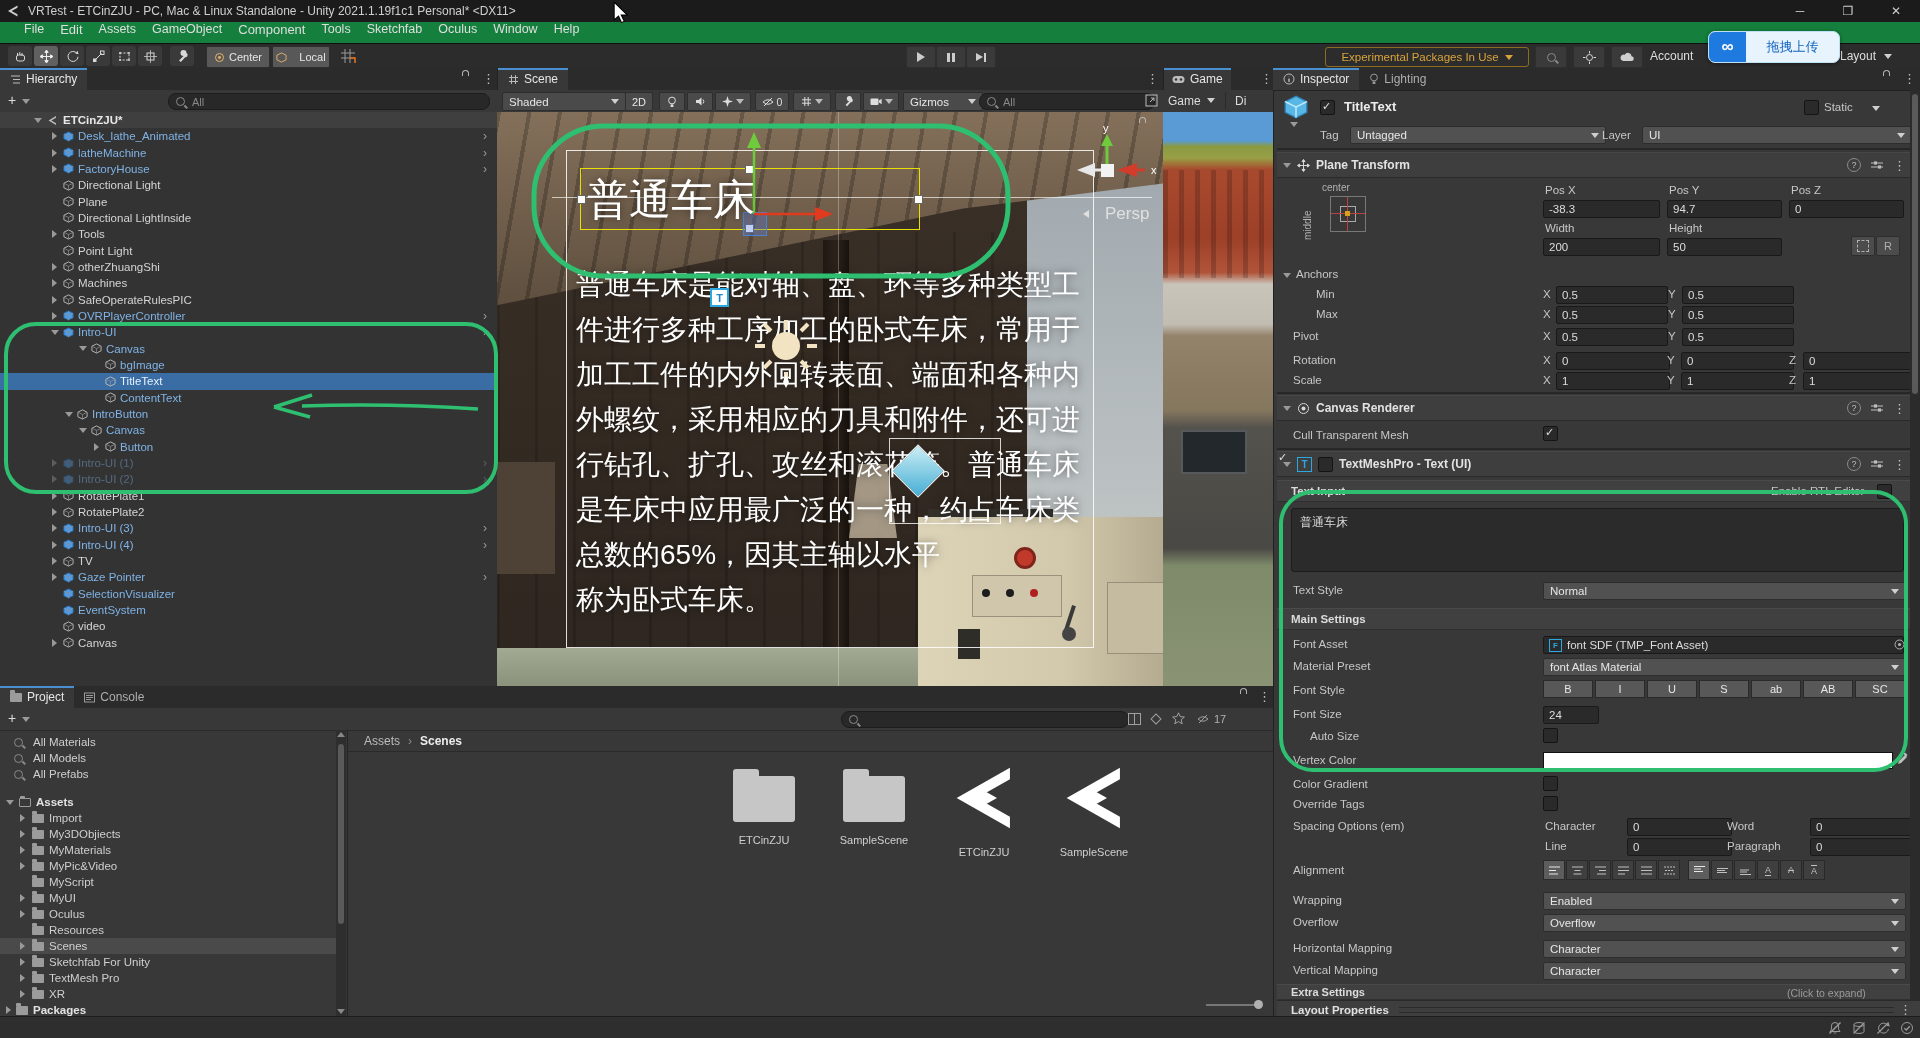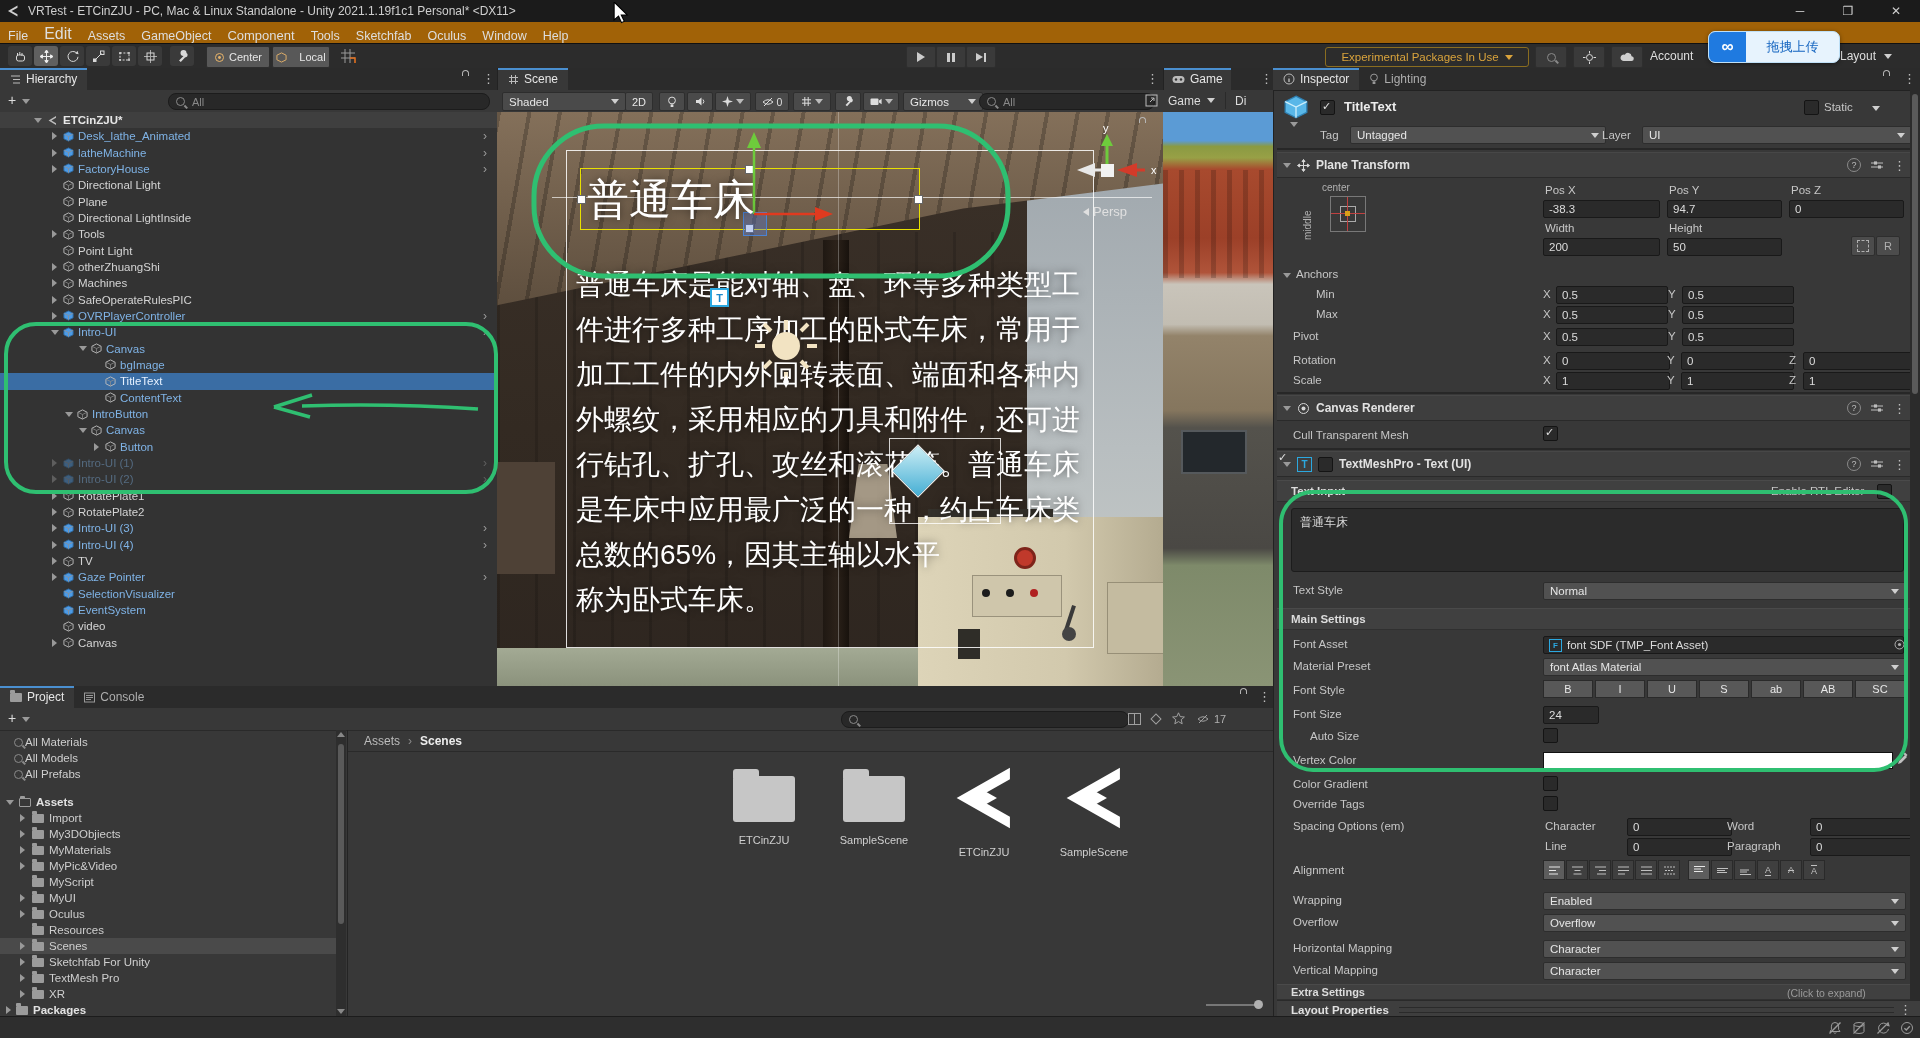--- a/index.html
+++ b/index.html
@@ -48,21 +48,21 @@
 .hrow .tri{visibility:hidden}
 .hrow.open .tri{visibility:visible;border-left:4px solid transparent;border-right:4px solid transparent;border-top:5px solid #999;border-bottom:0}
 .hrow.closed .tri{visibility:visible;border-top:4px solid transparent;border-bottom:4px solid transparent;border-left:5px solid #999;border-right:0}
 .cube path.body{fill:none;stroke:#bdbdbd;stroke-width:1}
 .prefab .cube path.body{fill:#4d9be6;stroke:#2f6ea8}
 
 .prow{display:flex;align-items:center;height:16px;gap:5px;padding-left:18px;font-size:11.5px;color:#cfcfcf;position:relative}
 .prow.sel{background:#4a4a4a}
 .prow .tri{visibility:hidden}
 .prow.closed .tri{visibility:visible;border-top:4px solid transparent;border-bottom:4px solid transparent;border-left:5px solid #999}
-.frow{display:flex;align-items:center;height:16px;gap:2px;padding-left:14px;font-size:11.5px;color:#cfcfcf}
+.frow{display:flex;align-items:center;height:16px;gap:10px;padding-left:14px;font-size:11.5px;color:#cfcfcf}
 .foldico{width:12px;height:9px;background:#9b9b9b;border-radius:1px;position:relative;flex:none}
 .foldico::before{content:'';position:absolute;top:-3px;left:0;width:5px;height:3px;background:#9b9b9b;border-radius:1px 1px 0 0}
 
 .gcell{position:absolute;top:760px;width:100px;text-align:center}
 .bigfolder{width:62px;height:46px;background:#c6c6c6;border-radius:3px;margin:16px auto 0;position:relative}
 .bigfolder::before{content:'';position:absolute;top:-7px;left:0;width:26px;height:9px;background:#c6c6c6;border-radius:3px 3px 0 0}
 .gcell svg{margin:2px auto 0;display:block}
 .glabel{margin-top:12px;color:#cfcfcf;font-size:11px}
 
 .ibtn{position:absolute;background:#585858;border:1px solid #2e2e2e;border-radius:2px;color:#e8e8e8;font-size:11px;display:flex;align-items:center;justify-content:center}
@@ -88,24 +88,24 @@
       </svg>
     <span class="nosel" style="margin-left:8px;color:#cfcfcf;font-size:12px">VRTest - ETCinZJU - PC, Mac &amp; Linux Standalone - Unity 2021.1.19f1c1 Personal* &lt;DX11&gt;</span>
     <span class="abs" style="left:1776px;width:48px;text-align:center;color:#cfcfcf">─</span>
     <span class="abs" style="left:1824px;width:48px;text-align:center;color:#cfcfcf">❐</span>
     <span class="abs" style="left:1872px;width:48px;text-align:center;color:#cfcfcf">✕</span>
   </div>
   <svg class="abs" style="left:612px;top:2px;z-index:70" width="18" height="22" viewBox="0 0 12 16">
       <polygon points="1,0 1,13 4.2,10.2 6.4,15 8.4,14 6.2,9.4 10.5,9.4" fill="#fff" stroke="#000" stroke-width="0.8"></polygon>
     </svg>
 
-  <div class="abs" style="left:0;top:22px;width:1920px;height:22px;background:#a16207;border-bottom:1px solid #101010;display:flex;align-items:flex-end;padding-left:0;box-sizing:border-box">
+  <div class="abs" style="left:0;top:22px;width:1920px;height:22px;background:#15803d;border-bottom:1px solid #101010;display:flex;align-items:flex-start;padding-left:16px;box-sizing:border-box">
 
   <span class="nosel" style="padding:0 8px;color:#dedede;font-size:12.5px">File</span>
-      <span class="nosel" style="padding:0 8px;color:#dedede;font-size:16px">Edit</span>
+      <span class="nosel" style="padding:0 8px;color:#dedede;font-size:13px">Edit</span>
       <span class="nosel" style="padding:0 8px;color:#dedede;font-size:12.5px">Assets</span>
       <span class="nosel" style="padding:0 8px;color:#dedede;font-size:12.5px">GameObject</span>
       <span class="nosel" style="padding:0 8px;color:#dedede;font-size:13px">Component</span>
       <span class="nosel" style="padding:0 8px;color:#dedede;font-size:12.5px">Tools</span>
       <span class="nosel" style="padding:0 8px;color:#dedede;font-size:12.5px">Sketchfab</span>
       <span class="nosel" style="padding:0 8px;color:#dedede;font-size:12.5px">Oculus</span>
       <span class="nosel" style="padding:0 8px;color:#dedede;font-size:12.5px">Window</span>
       <span class="nosel" style="padding:0 8px;color:#dedede;font-size:12.5px">Help</span>
     </div>
 
@@ -784,21 +784,21 @@
         <text x="36" y="12" fill="#fff" font-size="11">y</text>
         <line x1="40" y1="44" x2="40" y2="18" stroke="#6ecb3c" stroke-width="3"></line>
         <polygon points="40,14 34,26 46,26" fill="#6ecb3c"></polygon>
         <polygon points="10,50 28,43 28,57" fill="#e8e8e8"></polygon>
         <line x1="28" y1="50" x2="34" y2="50" stroke="#e8e8e8" stroke-width="3"></line>
         <rect x="34" y="44" width="13" height="13" fill="#f2f2f2"></rect>
         <line x1="68" y1="50" x2="78" y2="50" stroke="#d33b2a" stroke-width="3"></line>
         <polygon points="50,50 70,43 70,57" fill="#d33b2a"></polygon>
         <text x="84" y="54" fill="#fff" font-size="11">x</text>
       </svg>
-    <div class="abs flex" style="left:586px;top:92px;gap:4px;color:#e0e0e0;font-size:13px">
+    <div class="abs flex" style="left:586px;top:92px;gap:16px;color:#e0e0e0;font-size:17px">
         <span style="width:0;height:0;border-right:6px solid #e0e0e0;border-top:4px solid transparent;border-bottom:4px solid transparent"></span>
         <span>Persp</span>
       </div>
     <span class="abs" style="left:640px;top:10px"><span class="locki"></span></span>
   </div>
 
   <div class="abs tabbar" style="left:1163px;top:68px;width:110px;height:22px;display:flex;border-left:1px solid #222">
     <div class="tab active" style="padding:0 8px">
         <svg width="13" height="9" viewBox="0 0 13 9">
           <rect x="0.5" y="1" width="12" height="7" rx="3.5" fill="#bbb"></rect>

